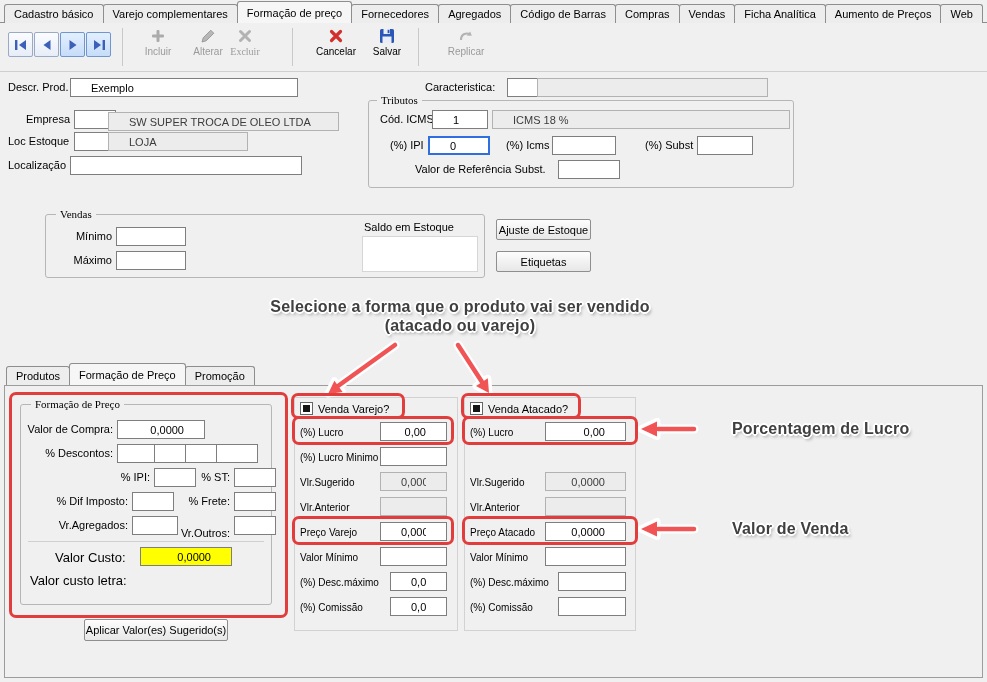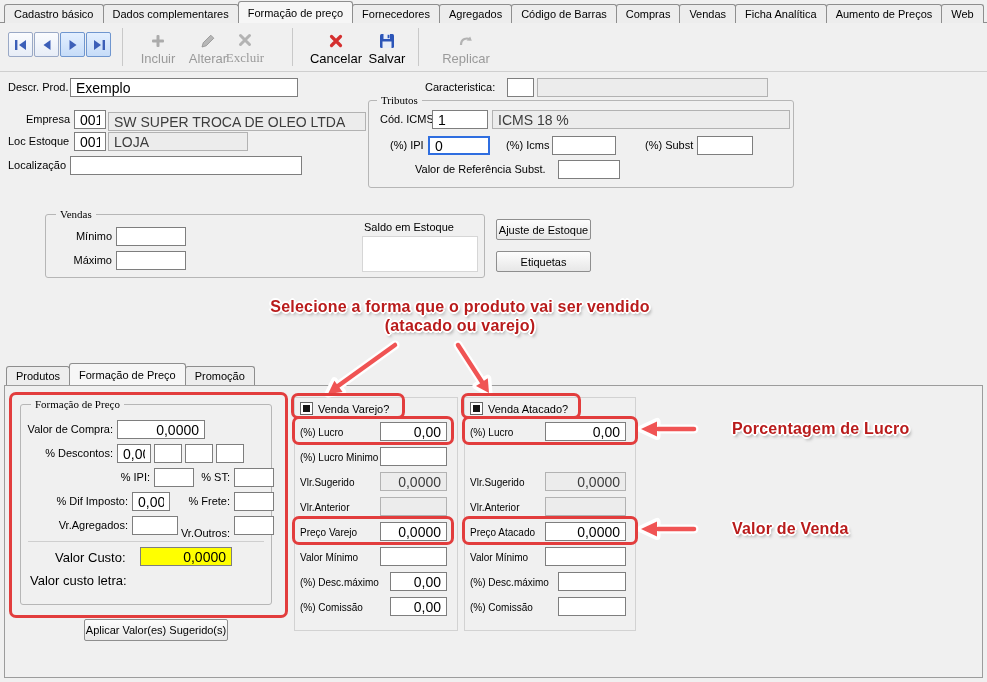--- a/index.html
+++ b/index.html
@@ -3,21 +3,21 @@
 <meta charset="utf-8">
 <style>
   * { margin:0; padding:0; box-sizing:border-box; }
   html,body { width:987px; height:682px; }
   body { font-family:"Liberation Sans","DejaVu Sans",sans-serif; font-size:11px; color:#000;
          background:#f0f0f0; position:relative; overflow:hidden; }
   .lbl { position:absolute; white-space:nowrap; font-size:11px; line-height:13px; }
   .lbl.r { text-align:right; }
   .col-lbl { font-size:10px; }
   input.fld { position:absolute; height:19px; border:1px solid #7e7e7e; background:#fff;
-              font-family:inherit; font-size:14px; padding:1px 5px; }
+              font-family:inherit; font-size:11px; padding:1px 20px; }
   input.ro { background:#ececec; border-color:#b2b2b2; color:#3c3c3c; }
   input.num { text-align:right; }
   input.focus { border:2px solid #2f6ee0; }
   input.yellow { background:#ffff00; }
   .grp { position:absolute; border:1px solid #b6b6b6; border-radius:3px; }
   .grp-cap { position:absolute; top:-7px; background:#f0f0f0; padding:0 4px; white-space:nowrap;font-family:Liberation Serif, serif; }
   .btn { position:absolute; border:1px solid #8e8e8e; border-radius:2px;
          background:linear-gradient(#fdfdfd,#e7e7e7); font-family:inherit; font-size:11px;
          display:flex; align-items:center; justify-content:center; cursor:pointer; white-space:nowrap; }
   .tabrow { position:absolute; display:flex; align-items:flex-end; z-index:3; }
@@ -26,46 +26,46 @@
          cursor:pointer; font-size:11px; }
   .tab.on { height:22px; padding-top:5px; background:#f6f6f6; position:relative; z-index:5; }
   .hline { position:absolute; height:1px; background:#8e8e8e; }
   .soft { background:#cfcfcf; }
   .vsep { position:absolute; width:1px; background:#c9c9c9; top:28px; height:38px; }
   .navbtn { position:absolute; width:25px; height:25px; top:32px; border:1px solid #9aa9c6;
             border-radius:2px; display:flex; align-items:center; justify-content:center;
             background:linear-gradient(#fbfcfe,#e7edf7); cursor:pointer; }
   .navbtn.hot { background:linear-gradient(#e3efff,#c6dcf8); border-color:#6f96cf; }
   .toolbtn { position:absolute; top:28px; height:42px; display:flex; flex-direction:column;
-             align-items:center; justify-content:center; gap:2px; border:none; background:transparent;
-             font-family:inherit; font-size:13px; cursor:pointer; }
+             align-items:center; gap:2px; border:none; background:transparent;
+             font-family:inherit; font-size:10px; cursor:pointer; }
   .toolbtn.dis { color:#9a9a9a; cursor:default; }
   .cb { position:absolute; width:13px; height:13px; border:1px solid #666; background:#fff;
         display:flex; align-items:center; justify-content:center; cursor:pointer; }
   .cb::after { content:""; width:7px; height:7px; background:#151515; }
   .panel { position:absolute; border:1px solid #9c9c9c; background:#f0f0f0; }
   .colbox { position:absolute; border:1px solid #d2d2d2; }
   .whitebox { position:absolute; background:#fff; border:1px solid #d6d6d6; }
   .redbox { position:absolute; border:3px solid #e23d3d; border-radius:7px; z-index:40; pointer-events:none; }
-  .anno { position:absolute; z-index:41; font-weight:bold; color:#b91c1c; letter-spacing:.2px;
+  .anno { position:absolute; z-index:41; font-weight:bold; color:#404040; letter-spacing:.2px;
           text-shadow:-1px -1px 0 #fff,1px -1px 0 #fff,-1px 1px 0 #fff,1px 1px 0 #fff,
                       -2px 0 0 #fff,2px 0 0 #fff,0 -2px 0 #fff,0 2px 0 #fff,
                       2px 3px 3px rgba(90,90,90,.5); }
   .anno.head { font-size:16px; line-height:19px; text-align:center; }
   .anno.side { font-size:16px;margin-left:32px; }
   svg.ovl { position:absolute; left:0; top:0; z-index:39; pointer-events:none; }
   .big { font-size:13px; }
 </style>
 </head>
 <body>
 
 <div class="hline" style="top:22px;left:0;width:987px;"></div>
 <div class="tabrow" style="left:4px;top:1px;">
   <span class="tab">Cadastro básico</span>
-  <span class="tab">Dados complementares</span>
+  <span class="tab">Varejo complementares</span>
   <span class="tab on">Formação de preço</span>
   <span class="tab">Fornecedores</span>
   <span class="tab">Agregados</span>
   <span class="tab">Código de Barras</span>
   <span class="tab">Compras</span>
   <span class="tab">Vendas</span>
   <span class="tab">Ficha Analítica</span>
   <span class="tab">Aumento de Preços</span>
   <span class="tab">Web</span>
 </div>
@@ -147,21 +147,21 @@
 
 <span class="lbl" style="left:8px;top:81px;">Descr. Prod.</span>
 <input class="fld" style="left: 70px; top: 78px; width: 228px;" value="Exemplo">
 
 <span class="lbl" style="left:425px;top:81px;">Caracteristica:</span>
 <input class="fld" style="left: 507px; top: 78px; width: 27px;" value="">
 <input class="fld ro" style="left: 537px; top: 78px; width: 231px;" value="">
 
 <span class="lbl r" style="left:26px;top:113px;width:43px;">Empresa</span>
 <input class="fld" style="left: 74px; top: 110px; width: 32px;" value="001">
-<input class="fld ro" style="left: 108px; top: 112px; width: 258px;" value="SW SUPER TROCA DE OLEO LTDA">
+<input class="fld ro" style="left: 108px; top: 112px; width: 231px;" value="SW SUPER TROCA DE OLEO LTDA">
 
 <span class="lbl" style="left:8px;top:135px;">Loc Estoque</span>
 <input class="fld" style="left: 74px; top: 132px; width: 32px;" value="001">
 <input class="fld ro" style="left: 108px; top: 132px; width: 140px;" value="LOJA">
 
 <span class="lbl" style="left:8px;top:159px;">Localização</span>
 <input class="fld" style="left: 70px; top: 156px; width: 232px;" value="">
 
 <div class="grp" style="left:368px;top:100px;width:426px;height:88px;">
   <span class="grp-cap" style="left:8px;">Tributos</span>

